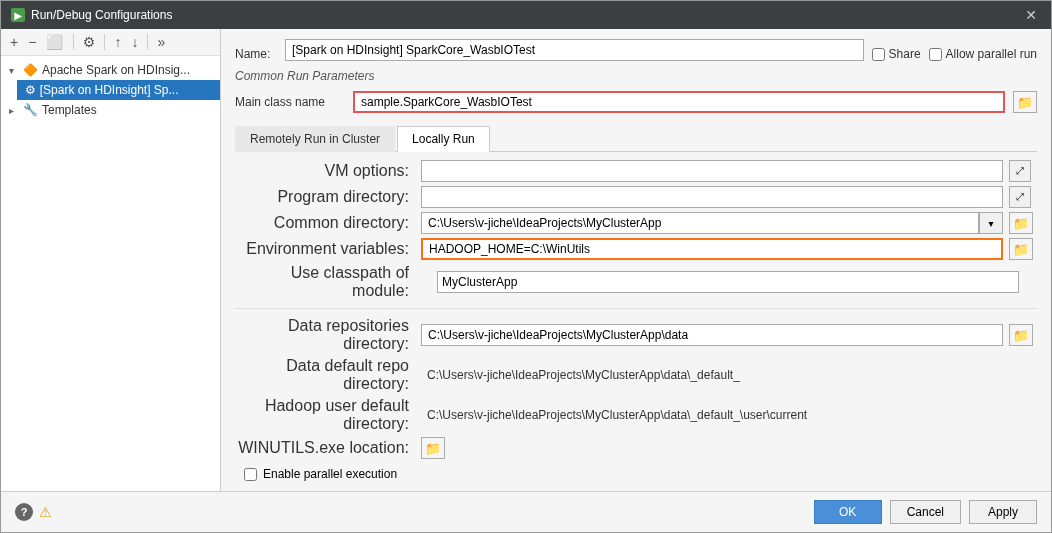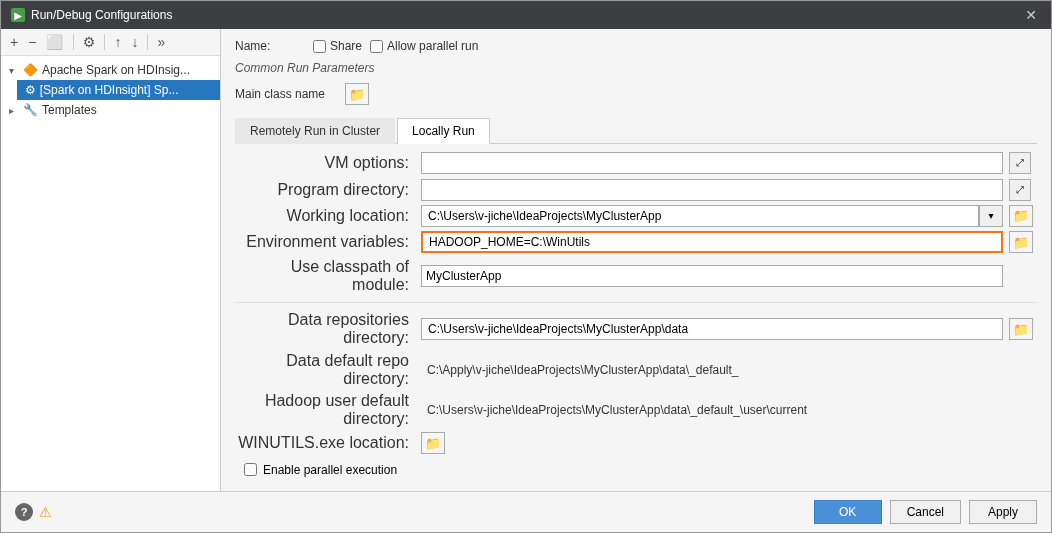--- a/index.html
+++ b/index.html
@@ -128,21 +128,21 @@
       flex: 1;
       display: flex;
       flex-direction: column;
       padding: 10px 14px 10px 14px;
       overflow: hidden;
     }
     .name-row {
       display: flex;
       align-items: flex-end;
       margin-bottom: 8px;
-      gap: 20px;
+      gap: 0;
     }
     .name-label {
       font-size: 12px;
       color: #333;
       width: 50px;
     }
     .name-input {
       flex: 1;
       height: 22px;
       border: 1px solid #aaa;
@@ -166,21 +166,21 @@
     .section-title {
       font-size: 12px;
       color: #555;
       margin-bottom: 8px;
       font-style: italic;
     }
     .main-class-row {
       display: flex;
       align-items: center;
       margin-bottom: 12px;
-      gap: 0;
+      gap: 8px;
     }
     .main-class-label {
       font-size: 12px;
       color: #333;
       width: 110px;
     }
     .main-class-input {
       flex: 1;
       height: 22px;
       border: 2px solid #e05555;
@@ -389,36 +389,38 @@
           <span class="tree-icon">🔧</span>
           <span class="tree-label">Templates</span>
         </div>
       </div>
     </div>
 
     <div class="right-panel">
 
       <div class="name-row">
         <span class="name-label">Name:</span>
+        <input class="name-input" type="text" value="[Spark on HDInsight] SparkCore_WasbIOTest" style="">
         <div class="share-row">
           <label class="checkbox-label">
             <input type="checkbox" style="">
             <span>Share</span>
           </label>
           <label class="checkbox-label">
             <input type="checkbox" style="">
             <span>Allow parallel run</span>
           </label>
         </div>
       </div>
 
       <div class="section-title">Common Run Parameters</div>
 
       <div class="main-class-row">
         <span class="main-class-label">Main class name</span>
+        <input class="main-class-input" type="text" value="sample.SparkCore_WasbIOTest" style="">
         <button class="folder-btn">📁</button>
       </div>
 
       <div class="tabs">
         <div class="tab">
           <span>Remotely Run in Cluster</span>
         </div>
         <div class="tab active">
           <span>Locally Run</span>
         </div>
@@ -427,47 +429,47 @@
       <div class="form-grid">
 
         <span class="form-label">VM options:</span>
         <input class="form-input" type="text" style="">
         <button class="inline-expand">⤢</button>
 
         <span class="form-label">Program directory:</span>
         <input class="form-input" type="text" style="">
         <button class="inline-expand">⤢</button>
 
-        <span class="form-label">Working location:</span>
+        <span class="form-label">Common directory:</span>
         <div style="display:flex;align-items:center;gap:0;">
           <input class="form-input" type="text" style="flex: 1 1 0%;" value="C:\Users\v-jiche\IdeaProjects\MyClusterApp">
           <button style="width:24px;height:22px;border:1px solid #aaa;background:#f0f0f0;cursor:pointer;font-size:10px;">▾</button>
         </div>
         <button class="folder-btn">📁</button>
 
         <span class="form-label">Environment variables:</span>
         <input class="form-input highlighted" type="text" value="HADOOP_HOME=C:\WinUtils" style="">
         <button class="folder-btn">📁</button>
 
         <span class="form-label">Use classpath of module:</span>
-        <div class="select-wrapper" style="width:100%;">
+        <div class="select-wrapper" style="width:100%;margin-left:16px;">
           <select class="form-select">
             <option>MyClusterApp</option>
           </select>
         </div>
         <div class="no-icon"></div>
 
         <div class="divider-row"></div>
 
         <span class="form-label">Data repositories directory:</span>
         <input class="form-input" type="text" value="C:\Users\v-jiche\IdeaProjects\MyClusterApp\data" style="">
         <button class="folder-btn">📁</button>
 
         <span class="form-label">Data default repo directory:</span>
-        <span class="form-static">C:\Apply\v-jiche\IdeaProjects\MyClusterApp\data\_default_</span>
+        <span class="form-static">C:\Users\v-jiche\IdeaProjects\MyClusterApp\data\_default_</span>
         <div class="no-icon"></div>
 
         <span class="form-label">Hadoop user default directory:</span>
         <span class="form-static">C:\Users\v-jiche\IdeaProjects\MyClusterApp\data\_default_\user\current</span>
         <div class="no-icon"></div>
 
         <span class="form-label">WINUTILS.exe location:</span>
         <button class="folder-btn">📁</button>
 
         <div class="enable-parallel-row">

